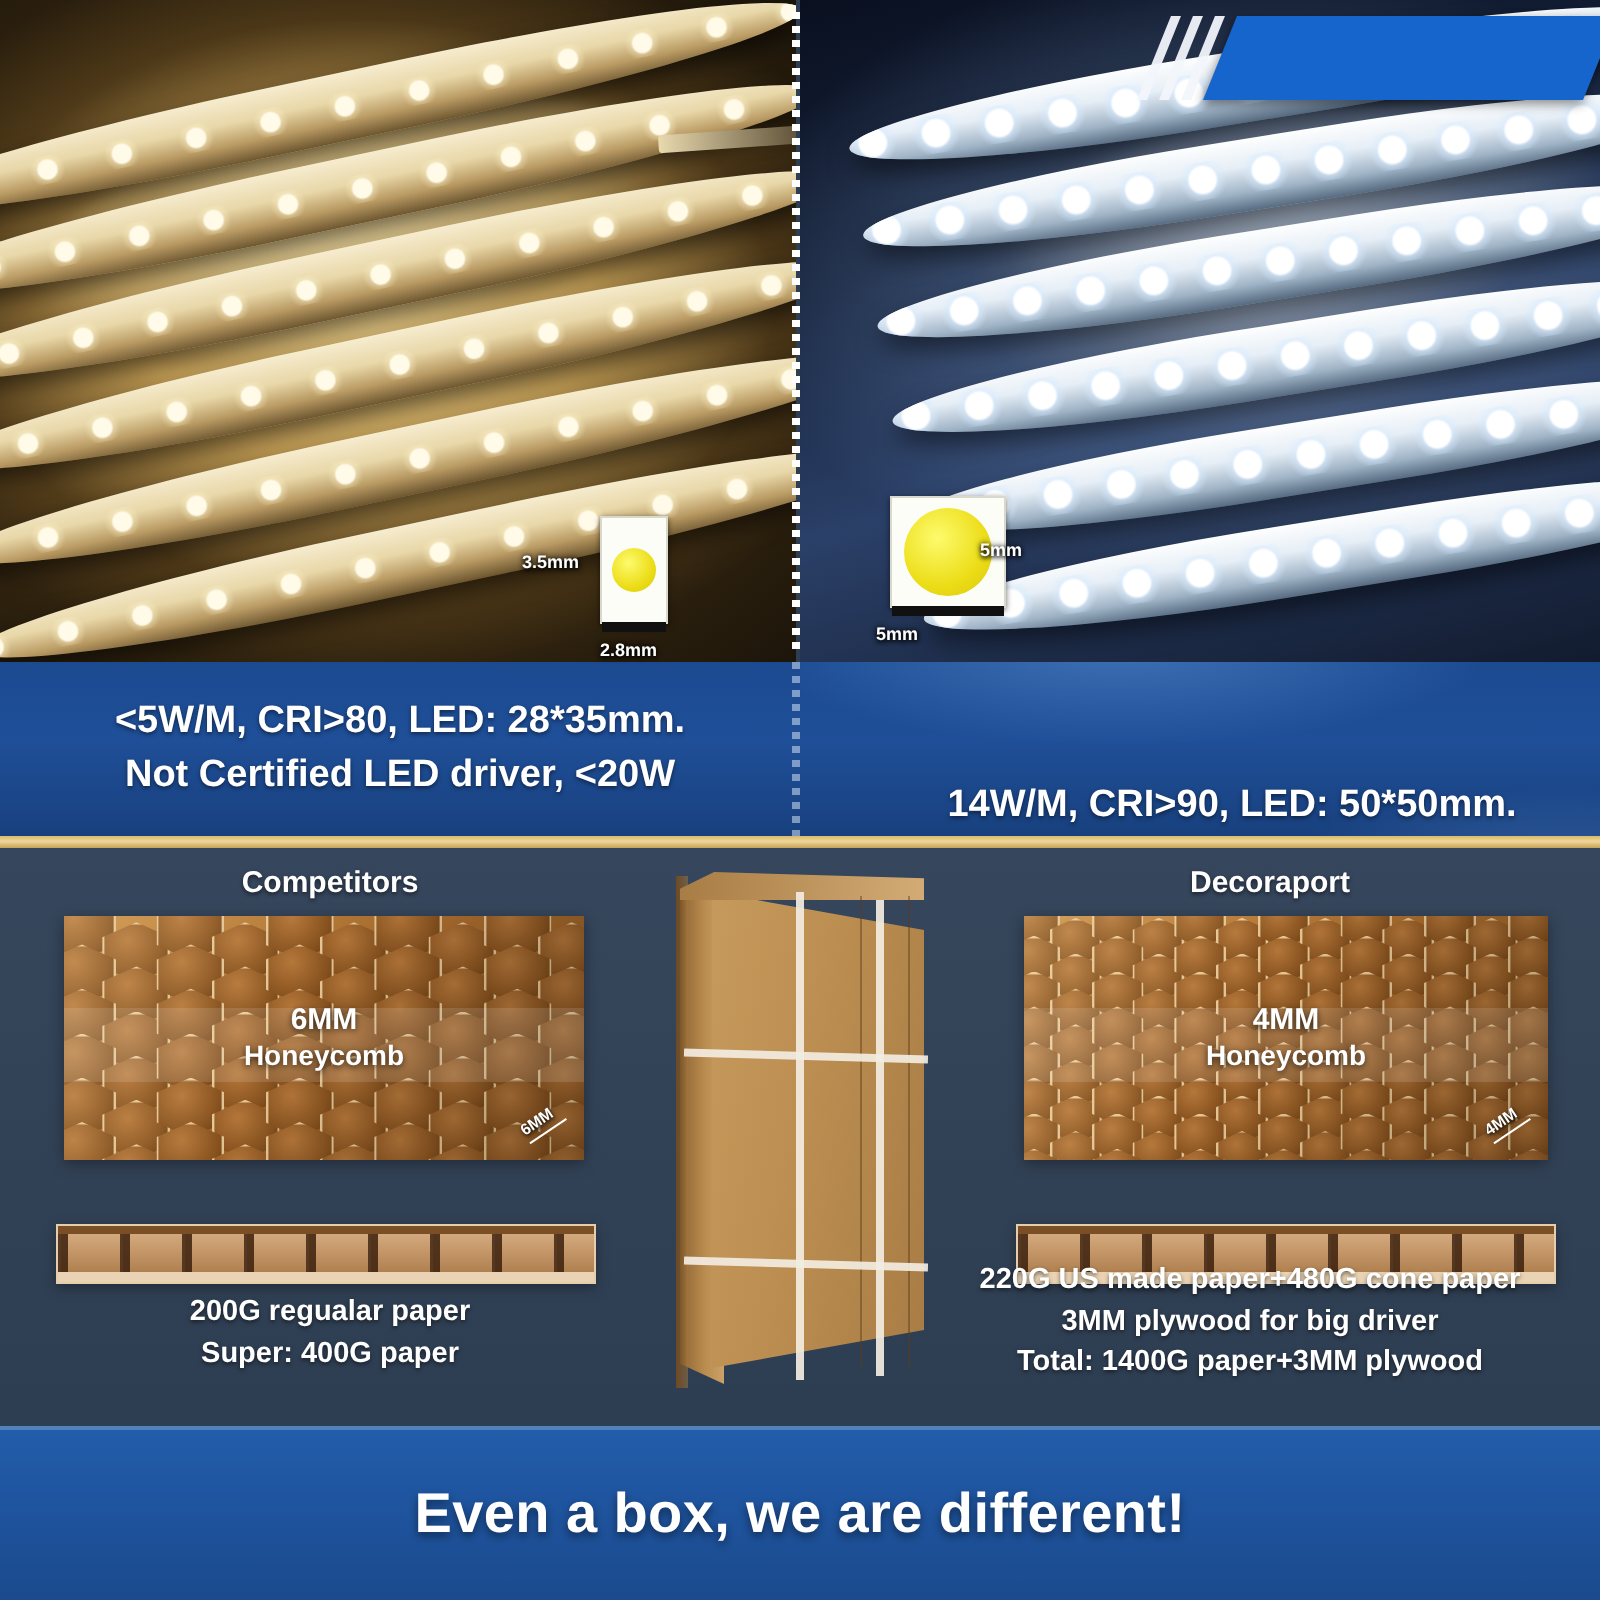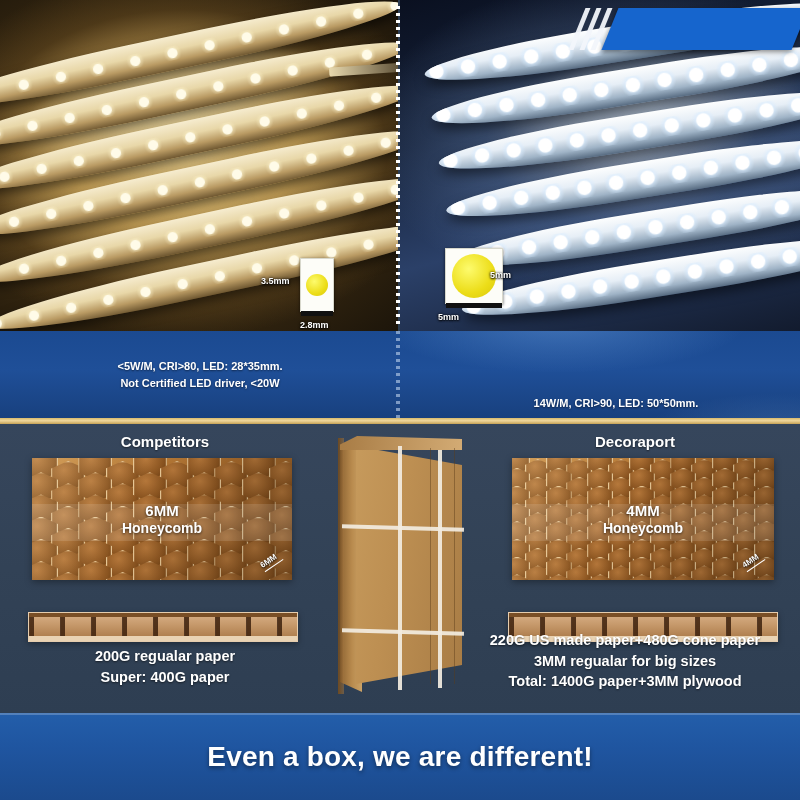--- a/index.html
+++ b/index.html
@@ -101,21 +101,21 @@
     background:linear-gradient(180deg,#1b4a91 0%,#1f4f98 45%,#18407e 100%);
     overflow:hidden;}
   .spec-band::before{content:"";position:absolute;left:400px;top:0;width:400px;height:87px;
     background:
       radial-gradient(ellipse 260px 70px at 40% -10%, rgba(120,175,240,.40), transparent 72%),
       radial-gradient(ellipse 200px 60px at 95% 120%, rgba(120,175,240,.25), transparent 70%);}
   .spec-half{position:absolute;top:0;height:87px;width:400px;z-index:2;
     display:flex;flex-direction:column;align-items:center;justify-content:center;gap:5px;}
   .spec-left{left:0;}
   .spec-right{left:416px;margin-top:28px;}
-  .spec-line{color:#fff;font-size:11px;font-weight:bold;text-shadow:0 1px 2px rgba(0,0,0,.5);}
+  .spec-line{color:#fff;font-size:19px;font-weight:bold;text-shadow:0 1px 2px rgba(0,0,0,.5);}
   .spec-divider{position:absolute;left:396px;top:0;width:4px;height:87px;z-index:3;
     background-image:linear-gradient(#cfe0f5 50%, rgba(255,255,255,0) 0);background-size:4px 7px;opacity:.55;}
 
   .gold-rule{position:absolute;left:0;top:418px;width:800px;height:6px;
     background:linear-gradient(180deg,#d9b96a 0%,#efd79c 45%,#c6a255 100%);}
 
   
   .pack{position:absolute;left:0;top:424px;width:800px;height:289px;
     background:linear-gradient(180deg,#36465c 0%,#324256 50%,#2e3e52 100%);}
 
@@ -488,21 +488,21 @@
       <div class="band-v bv1"></div>
       <div class="band-v bv2"></div>
     </div>
 
     <div class="cap cap-left">
       <div>200G regualar paper</div>
       <div>Super: 400G paper</div>
     </div>
     <div class="cap cap-right">
       <div>220G US made paper+480G cone paper</div>
-      <div>3MM regualar for big sizes</div>
+      <div>3MM plywood for big driver</div>
       <div>Total: 1400G paper+3MM plywood</div>
     </div>
   </div>
 
   <div class="footer">
     <div class="footer-top"></div>
     <div class="footer-txt">Even a box, we are different!</div>
   </div>
 
 </div>

